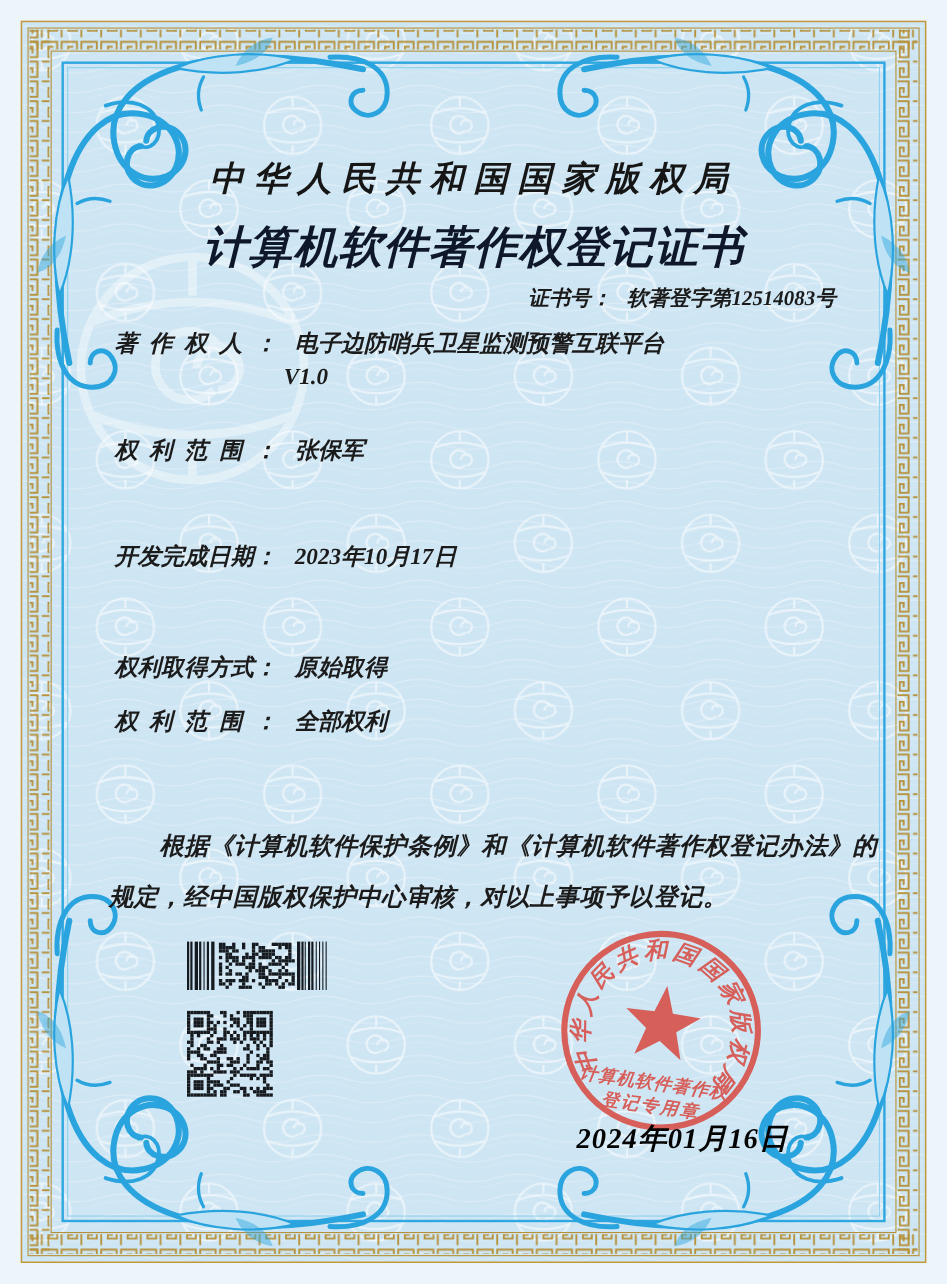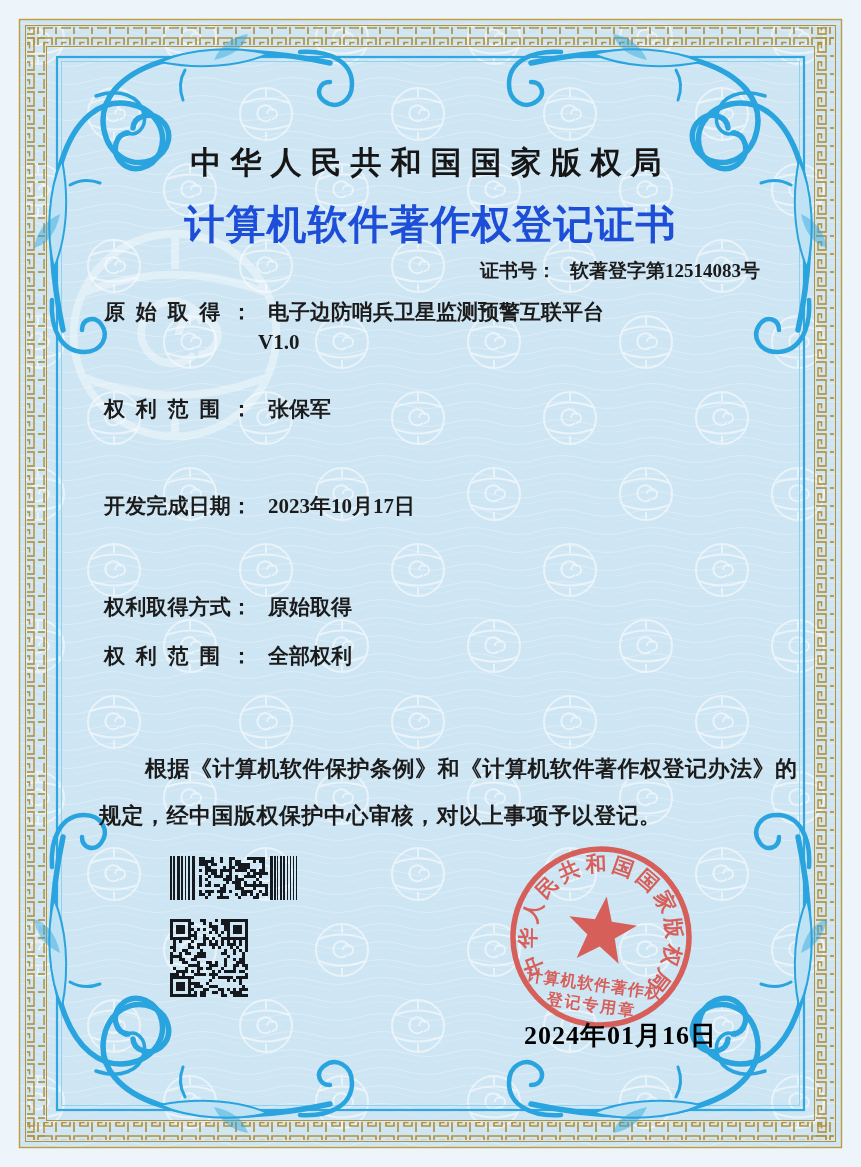--- a/index.html
+++ b/index.html
@@ -1,35 +1,36 @@
 <!DOCTYPE html>
 <html><head>
 <meta charset="utf-8">
 <style>
   html,body{margin:0;padding:0;background:#dfe9f1;}
   .page{
     position:relative; width:861px; height:1167px; overflow:hidden;
     background:#edf4fa;
     font-family:"Liberation Serif","DejaVu Serif",serif;
     color:#1b1b1b;
+    font-style:italic;
   }
   .abs{position:absolute;}
   svg{display:block;}
   .bgsvg{position:absolute; left:0; top:0; z-index:0;}
   .content{position:absolute; left:0; top:0; width:861px; height:1167px; z-index:2;}
 
   .title1{
     left:57px; top:142px; width:747px; text-align:center;
     font-family:"Liberation Sans","DejaVu Sans",sans-serif;
     font-size:31px; font-weight:700; letter-spacing:9px; color:#161616;
   }
   .title2{
     left:57px; top:197px; width:747px; text-align:center;
     font-family:"Liberation Sans","DejaVu Sans",sans-serif;
-    font-size:40px; font-weight:700; letter-spacing:1px; color:#1d4ed8;
+    font-size:40px; font-weight:700; letter-spacing:1px; color:#0f172a;
   }
   .certno{ right:101px; top:258px; font-size:19px; font-weight:700; white-space:nowrap;}
   .certno .cv{margin-left:14px;}
 
   .row{ left:104px; font-size:21px; font-weight:700; line-height:30px; white-space:nowrap;}
   .flabel{
     display:inline-block; width:148px;
     text-align:justify; text-align-last:justify;
     -moz-text-align-last:justify;
   }
@@ -123,21 +124,21 @@
 
   <div class="content">
     <div class="abs title1">中华人民共和国国家版权局</div>
     <div class="abs title2">计算机软件著作权登记证书</div>
 
     <div class="abs certno">
       <span class="cl">证书号：</span><span class="cv">软著登字第12514083号</span>
     </div>
 
     <div class="abs row" style="top:297px">
-      <span class="flabel">原始取得：</span><span class="fvalue">电子边防哨兵卫星监测预警互联平台</span>
+      <span class="flabel">著作权人：</span><span class="fvalue">电子边防哨兵卫星监测预警互联平台</span>
       <div class="fvalue2">V1.0</div>
     </div>
 
     <div class="abs row" style="top:394px">
       <span class="flabel">权利范围：</span><span class="fvalue">张保军</span>
     </div>
 
     <div class="abs row" style="top:491px">
       <span class="flabel">开发完成日期：</span><span class="fvalue">2023年10月17日</span>
     </div>

